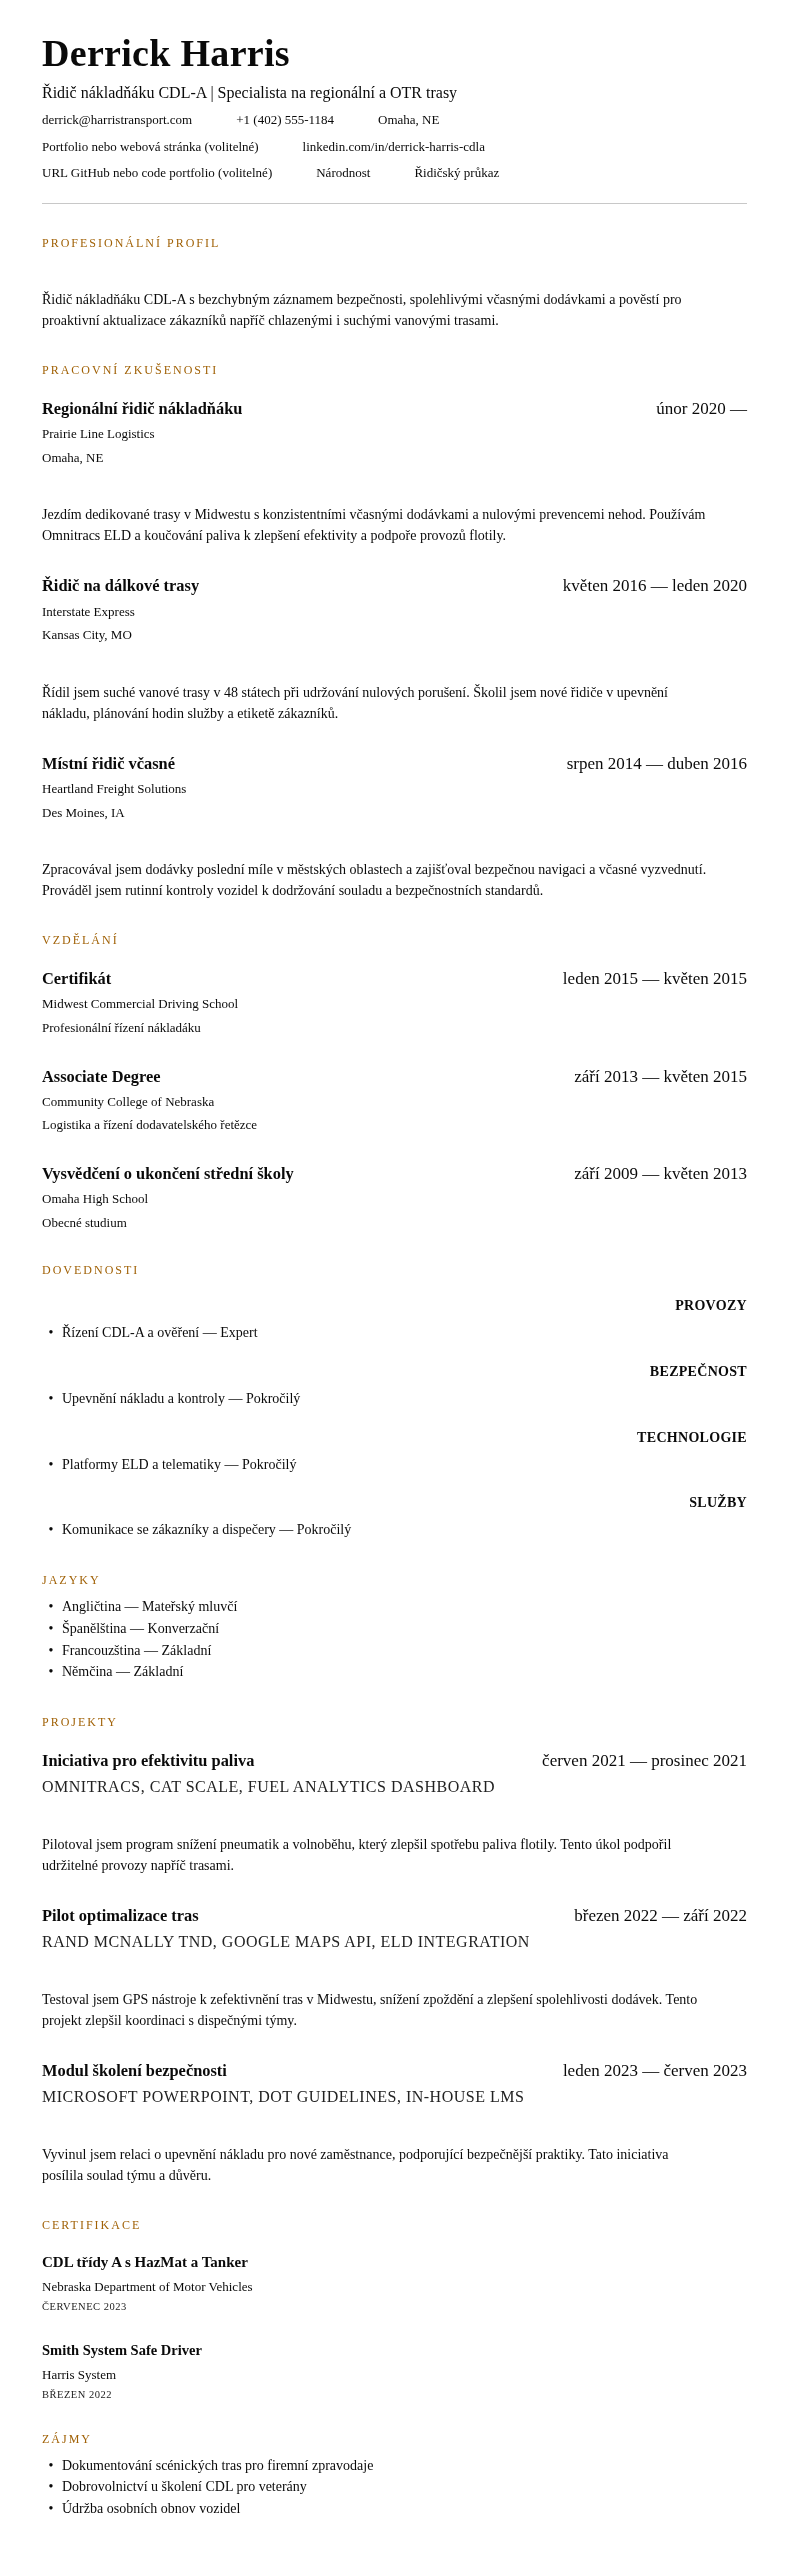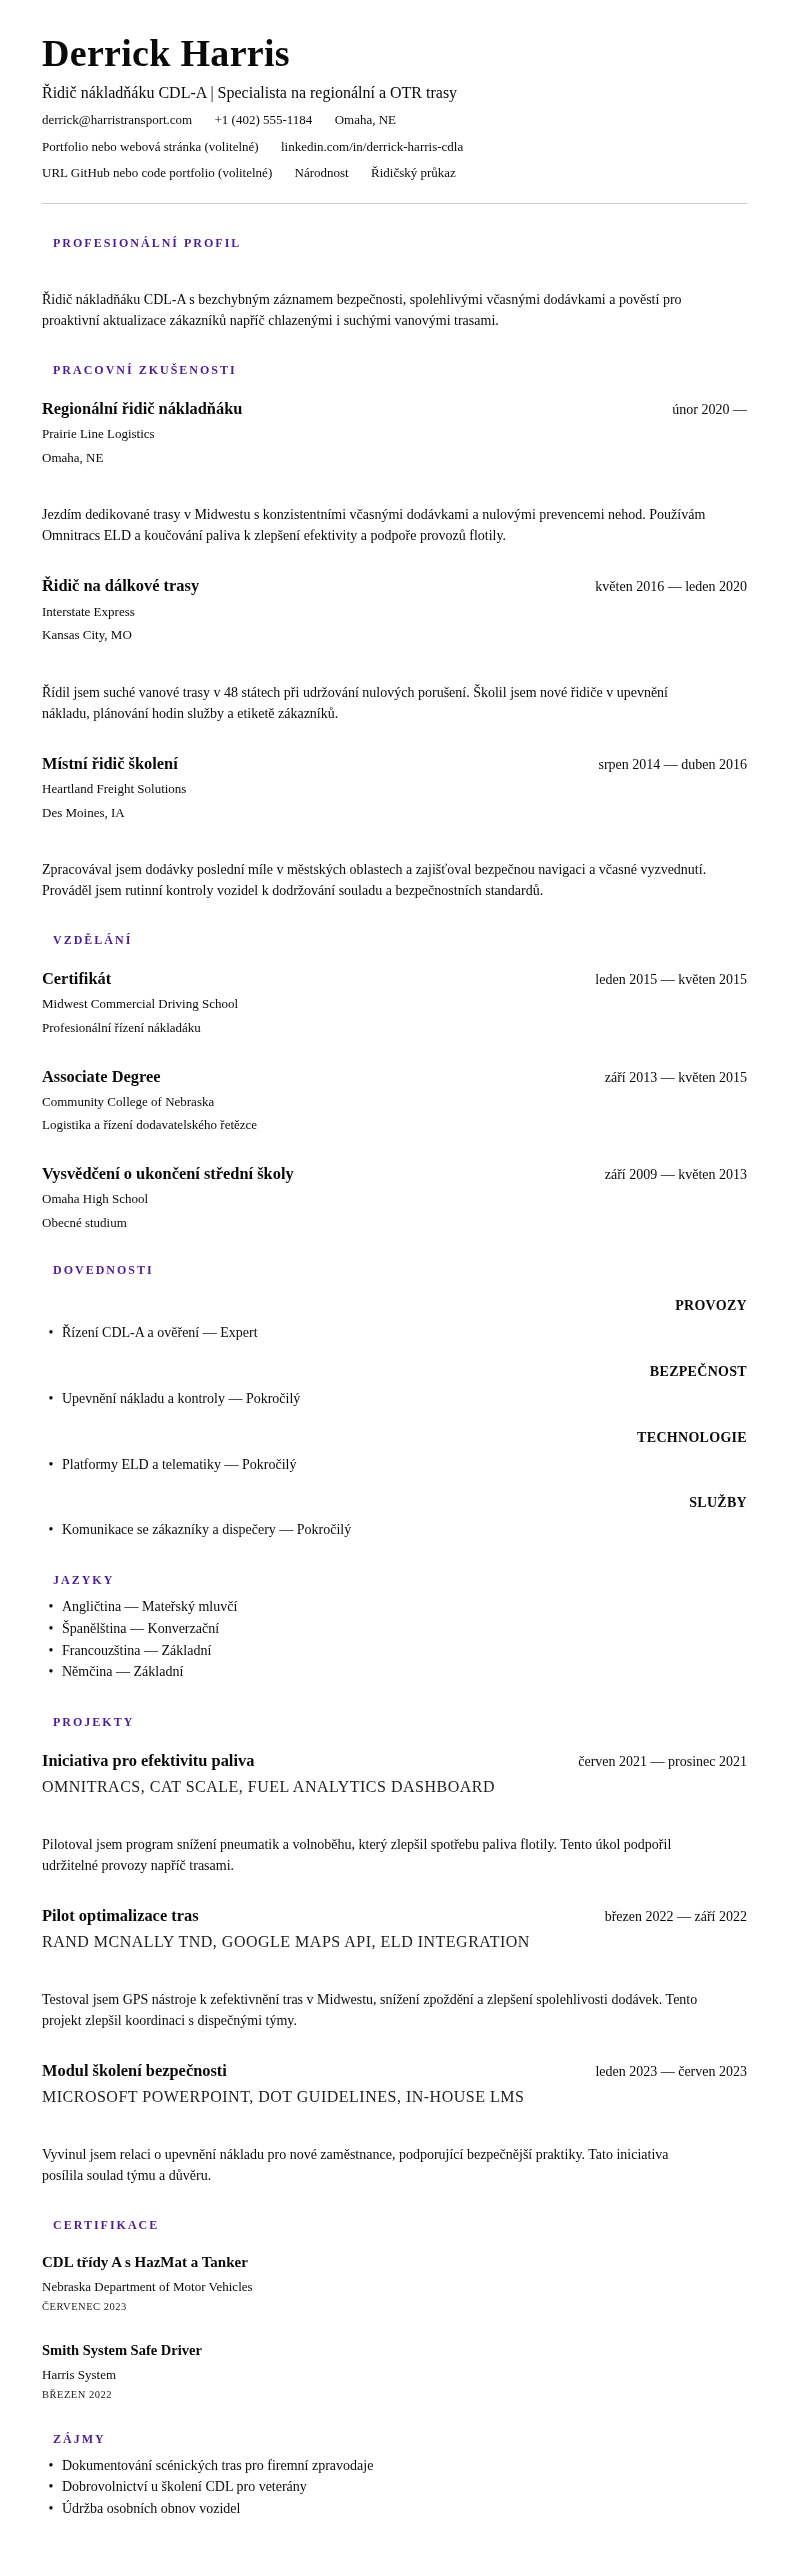--- a/index.html
+++ b/index.html
@@ -9,36 +9,36 @@
     min-height: 2576px;
     margin: 0 auto;
     color: #0a0a0a;
     font-family: "Liberation Serif", serif;
   }
   .page { padding: 32px 42px 79px 42px; }
 
   
   .name { font-size: 38px; font-weight: 700; letter-spacing: 0.3px; line-height: 1.15; }
   .subtitle { font-size: 16px; margin-top: 8px; }
-  .contact-row { display: flex; flex-wrap: wrap; column-gap: 22.3px; row-gap: 4px; font-size: 13px; margin-top: 9.2px; line-height: 1.35; }
+  .contact-row { display: flex; flex-wrap: wrap; column-gap: 22.3px; row-gap: 4px; font-size: 13px; margin-top: 9.2px; line-height: 1.35; gap: 44px; }
   .divider { border: none; border-top: 0.7px solid #c8c8c8; margin-top: 21px; }
 
   
   .section { margin-top: 32px; }
   .section-heading {
-    font-size: 12px; font-weight: 700; letter-spacing: 2px;
-    text-transform: uppercase; color: #4c1d95; margin-left: 11px;
+    font-size: 12px; font-weight: 400; letter-spacing: 2px;
+    text-transform: uppercase; color: #a16207;
   }
 
   
   .entry { margin-top: 20px; }
   .entry + .entry { margin-top: 29px; }
   .entry-header { display: flex; justify-content: space-between; align-items: baseline; gap: 0; }
   .entry-title { font-size: 16.4px; font-weight: 700; line-height: 1.3; }
-  .entry-dates { font-size: 14px; white-space: nowrap; }
+  .entry-dates { font-size: 17px; white-space: nowrap; }
   .entry-line { font-size: 13px; margin-top: 6px; line-height: 1.35; }
   .entry-desc { font-size: 14px; line-height: 1.5; margin-top: 38px; max-width: 670px; }
   .entry-tools { font-size: 16px; letter-spacing: 0.5px; margin-top: 6.6px; color: #222; text-transform: uppercase; }
   .entry-certdate { font-size: 10.5px; letter-spacing: 0.5px; margin-top: 5.3px; color: #222; text-transform: uppercase; }
 
   
   .skill-group { margin-top: 20px; }
   .skill-category { font-size: 14px; font-weight: 700; letter-spacing: 0.3px; text-transform: uppercase; text-align: right; }
 
   
@@ -98,21 +98,21 @@
         <span class="entry-title">Řidič na dálkové trasy</span>
         <span class="entry-dates">květen 2016 — leden 2020</span>
       </div>
       <div class="entry-line">Interstate Express</div>
       <div class="entry-line">Kansas City, MO</div>
       <p class="entry-desc">Řídil jsem suché vanové trasy v 48 státech při udržování nulových porušení. Školil jsem nové řidiče v upevnění nákladu, plánování hodin služby a etiketě zákazníků.</p>
     </div>
 
     <div class="entry">
       <div class="entry-header">
-        <span class="entry-title">Místní řidič školení</span>
+        <span class="entry-title">Místní řidič včasné</span>
         <span class="entry-dates">srpen 2014 — duben 2016</span>
       </div>
       <div class="entry-line">Heartland Freight Solutions</div>
       <div class="entry-line">Des Moines, IA</div>
       <p class="entry-desc">Zpracovával jsem dodávky poslední míle v městských oblastech a zajišťoval bezpečnou navigaci a včasné vyzvednutí. Prováděl jsem rutinní kontroly vozidel k dodržování souladu a bezpečnostních standardů.</p>
     </div>
   </section>
 
   <section class="section">
     <h2 class="section-heading">VZDĚLÁNÍ</h2>

